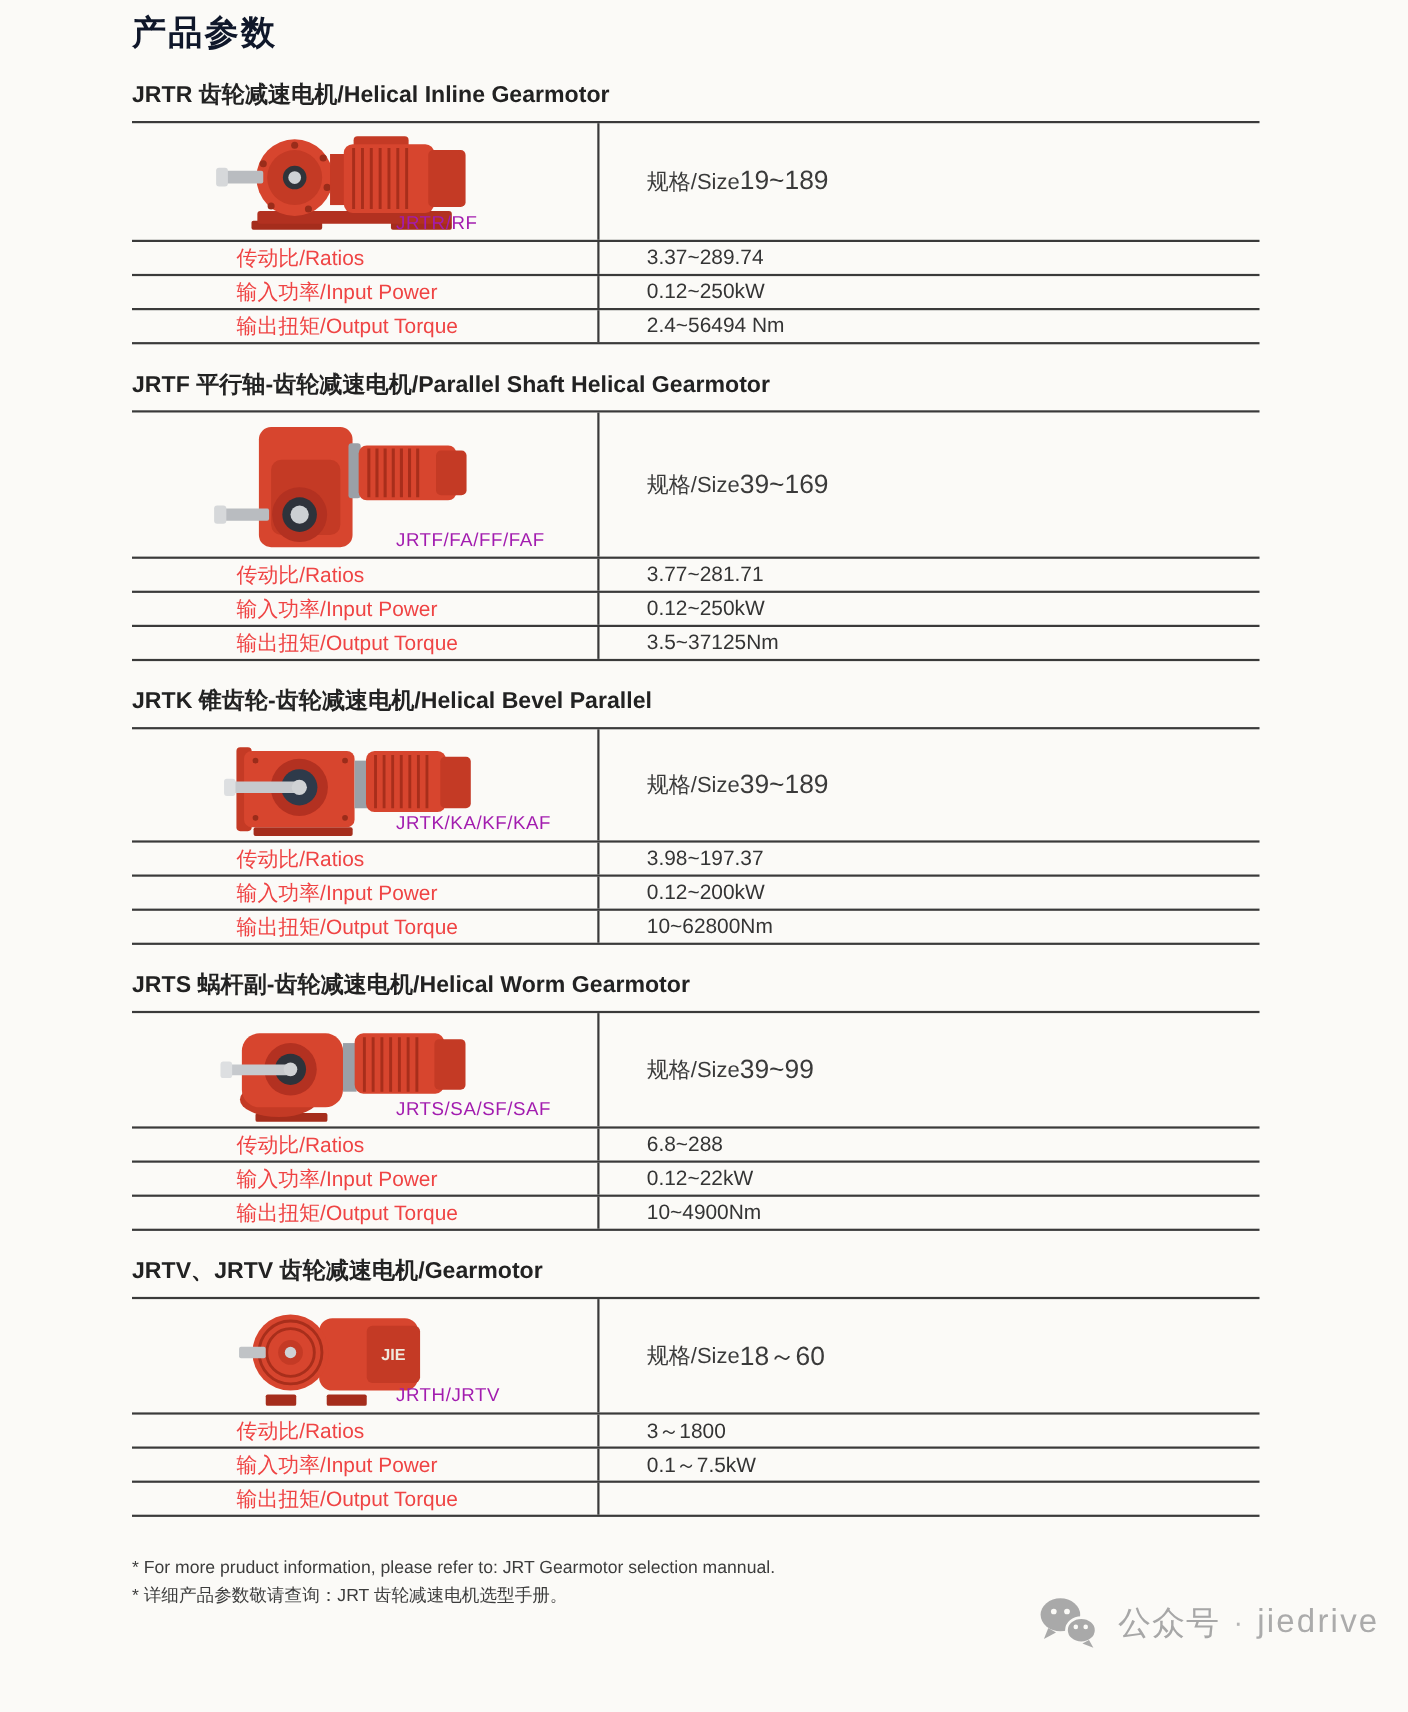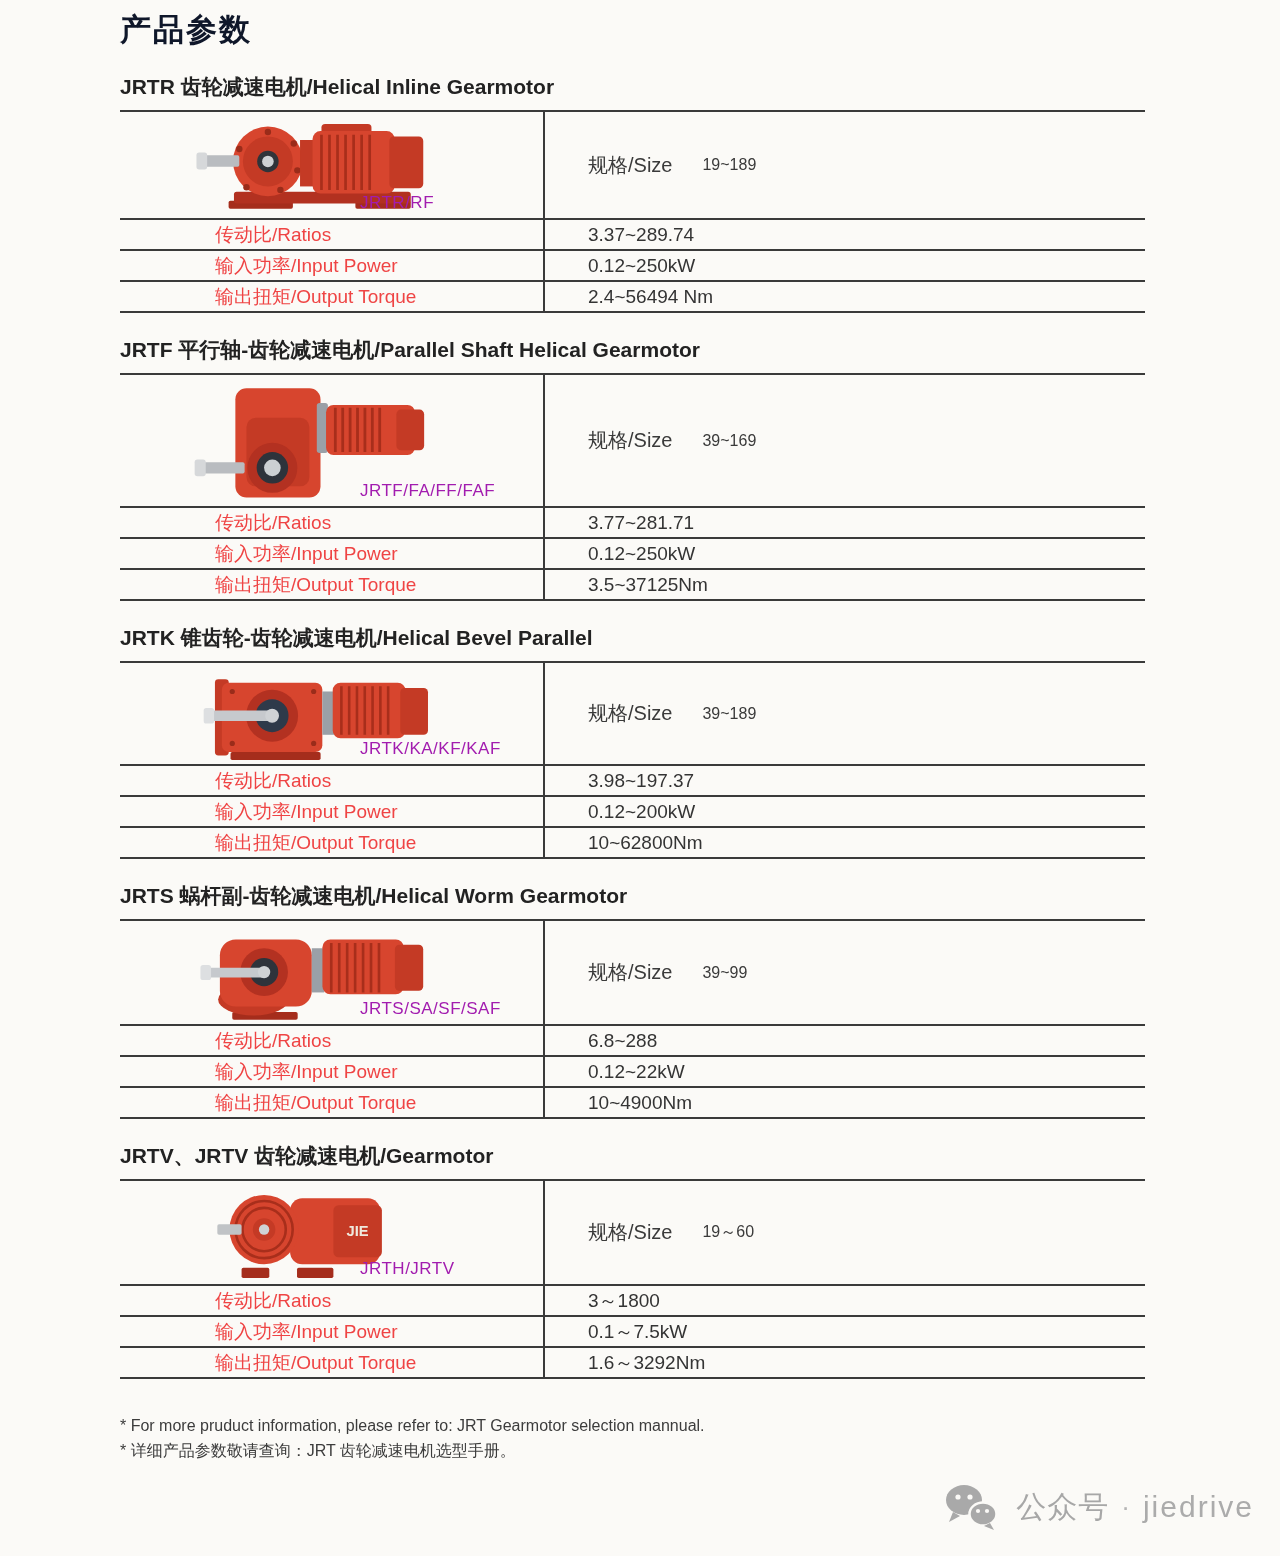--- a/index.html
+++ b/index.html
@@ -16,26 +16,26 @@
   .sec-h{font-size:21px;font-weight:700;color:#222;line-height:29px;margin:0 0 9px 0;}
   .tbl{border-top:2px solid #3a3a3a;}
   .row{display:flex;border-bottom:2px solid #3a3a3a;}
   .cl{width:425px;box-sizing:border-box;border-right:2px solid #3a3a3a;position:relative;}
   .cr{flex:1;display:flex;align-items:center;box-sizing:border-box;padding-left:43px;}
   .h-s1{height:106px;} .h-s2{height:131px;} .h-s3{height:101px;} .h-s4{height:103px;} .h-s5{height:103px;}
   .drow{height:29px;}
   .lab{display:flex;align-items:center;padding-left:95px;font-size:19px;color:#ef4444;}
   .val{font-size:19px;color:#343434;}
   .size-l{font-size:20px;color:#3a3a3a;}
-  .size-v{font-size:16px;color:#3a3a3a;margin-left:30px;}
+  .size-v{font-size:24px;color:#3a3a3a;margin-left:0;}
   .photo{position:absolute;left:58px;top:50%;transform:translateY(-50%);}
   .cap{position:absolute;left:240px;bottom:5px;font-size:17px;color:#a21caf;letter-spacing:0.5px;}
   .fnotes{margin-top:34px;font-size:16px;color:#3c3c3c;line-height:25px;}
   .social{
-    position:absolute;right:26px;top:1483px;
+    position:absolute;right:26px;top:1451px;
     display:flex;align-items:center;color:#a7a7a7;font-size:30px;letter-spacing:1px;
   }
   .social .sep{margin:0 12px;font-size:26px;color:#b5b5b5;}
   .social .acct{letter-spacing:2px;color:#ababab;}
   .wx{margin-right:14px;}
 </style>
 </head>
 <body>
 
 <div class="content">
@@ -263,40 +263,37 @@
             <circle cx="62" cy="52" r="13" fill="#c43a25"></circle>
             <circle cx="62" cy="52" r="6" fill="#cfd2d5"></circle>
             <rect x="8" y="46" width="28" height="12" rx="2" fill="#c0c3c6"></rect>
             <rect x="142" y="24" width="56" height="60" rx="6" fill="#c43a25"></rect>
             <text x="170" y="60" text-anchor="middle" font-size="17" font-weight="bold" fill="#efe9dd">JIE</text>
           </svg>
           <div class="cap">JRTH/JRTV</div>
         </div>
         <div class="cr">
           <span class="size-l">规格/Size</span>
-          <span class="size-v">19～60</span>
+          <span class="size-v">18～60</span>
         </div>
       </div>
       <div class="row drow">
         <div class="cl lab">传动比/Ratios</div>
         <div class="cr">
             <span class="val">3～1800</span>
           </div>
       </div>
       <div class="row drow">
         <div class="cl lab">输入功率/Input Power</div>
         <div class="cr">
             <span class="val">0.1～7.5kW</span>
           </div>
       </div>
       <div class="row drow">
         <div class="cl lab">输出扭矩/Output Torque</div>
-        <div class="cr">
-            <span class="val">1.6～3292Nm</span>
-          </div>
       </div>
     </div>
   </div>
 
   <div class="fnotes">
     <div>* For more pruduct information, please refer to: JRT Gearmotor selection mannual.</div>
     <div>* 详细产品参数敬请查询：JRT 齿轮减速电机选型手册。</div>
   </div>
 
 </div>

